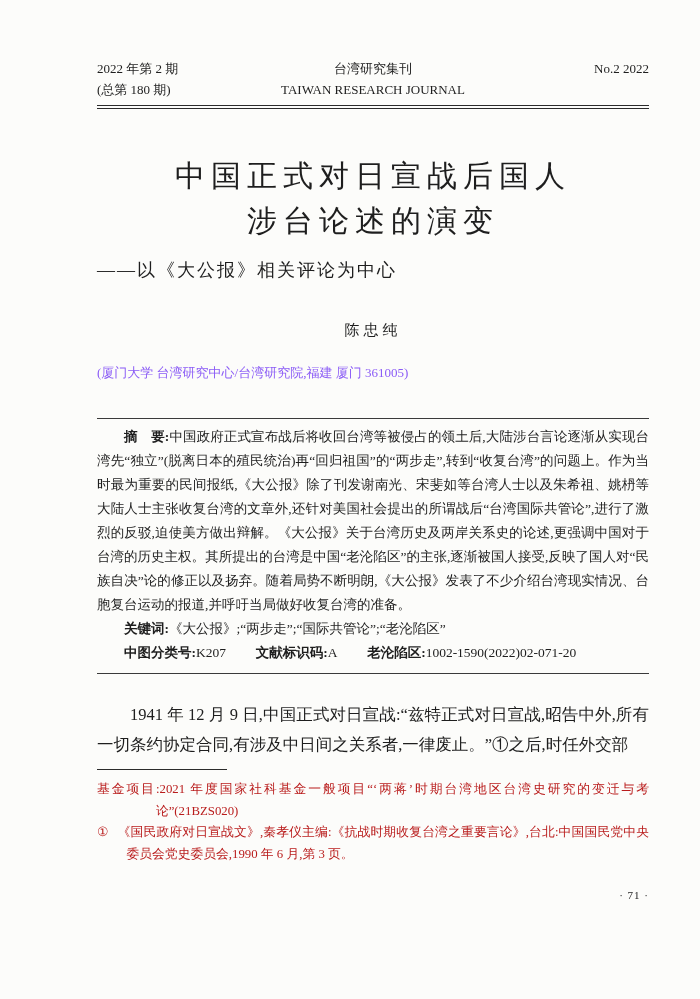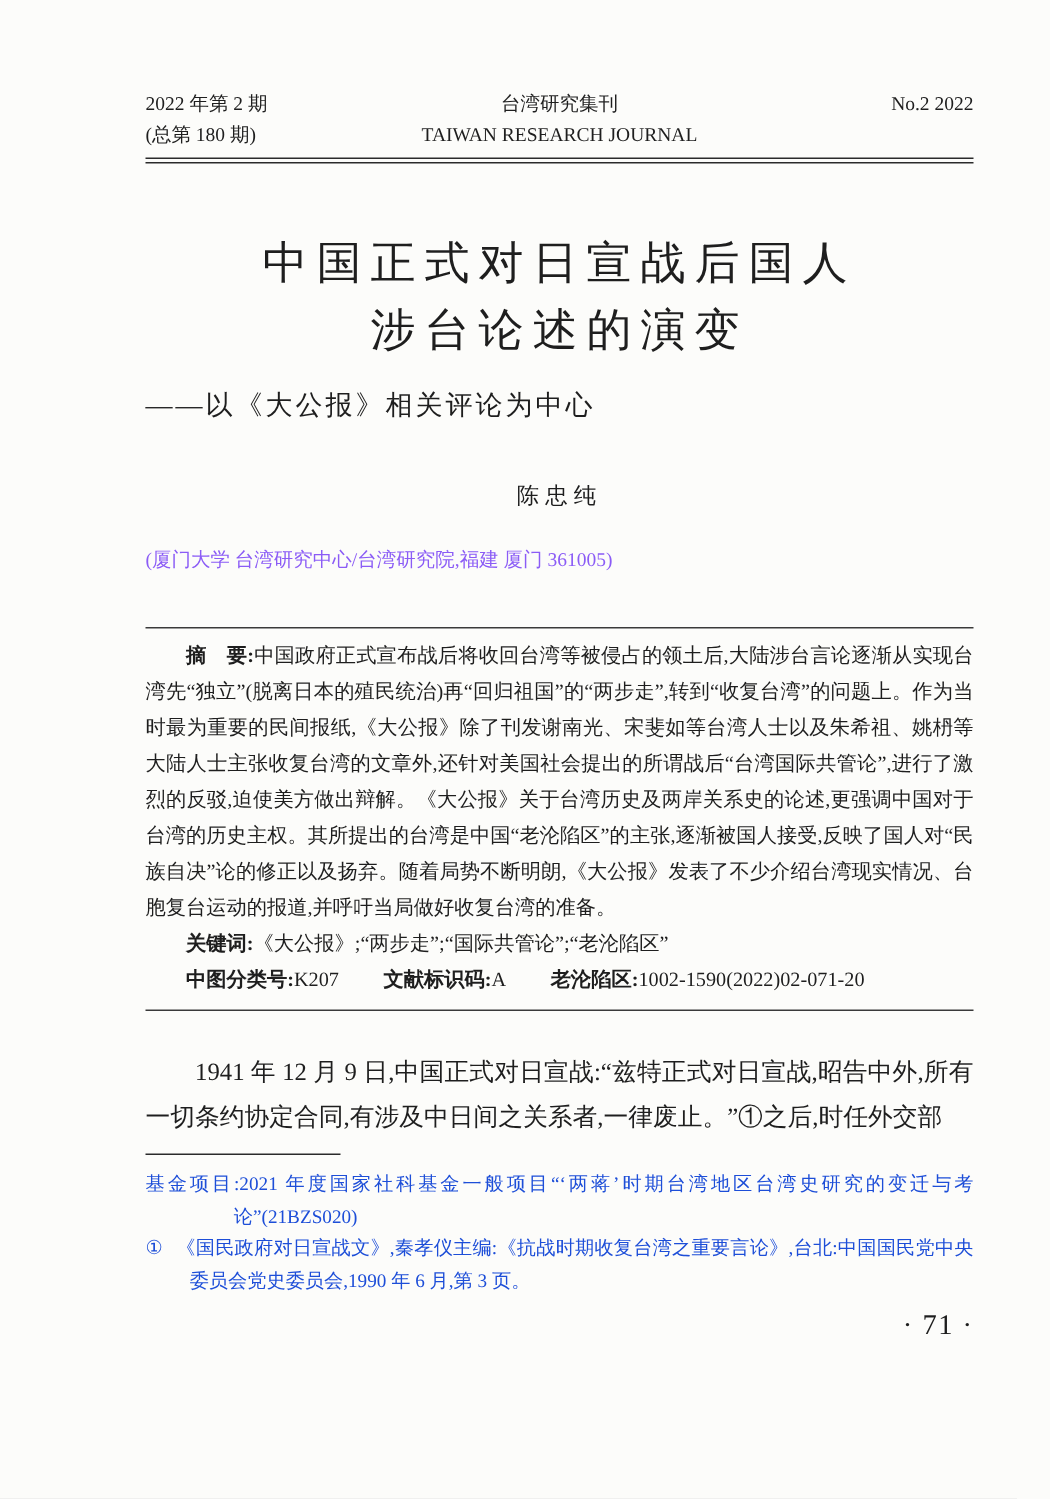--- a/index.html
+++ b/index.html
@@ -93,37 +93,37 @@
   .footnote-separator {
     margin-top: 9px;
     width: 130px;
     border-top: 1px solid #2b2b2b;
   }
   .footnotes {
     margin-top: 9px;
     font-size: 12.8px;
     line-height: 21.5px;
     text-align: justify;
-    color: #1d4ed8;
+    color: #b91c1c;
   }
   .fn-hang {
     padding-left: 4.6em;
     text-indent: -4.6em;
   }
   .fn-note {
     padding-left: 2.3em;
     text-indent: -2.3em;
   }
   .fn-marker { margin-right: 0.7em; }
 
   
   .page-number {
-    margin-top: 8px;
+    margin-top: 24px;
     text-align: right;
-    font-size: 19px;
+    font-size: 11px;
     letter-spacing: 1px;
   }
 </style>
 </head>
 <body>
 
 <div class="page">
 
   <div class="journal-header">
     <div class="jh-col jh-left">

